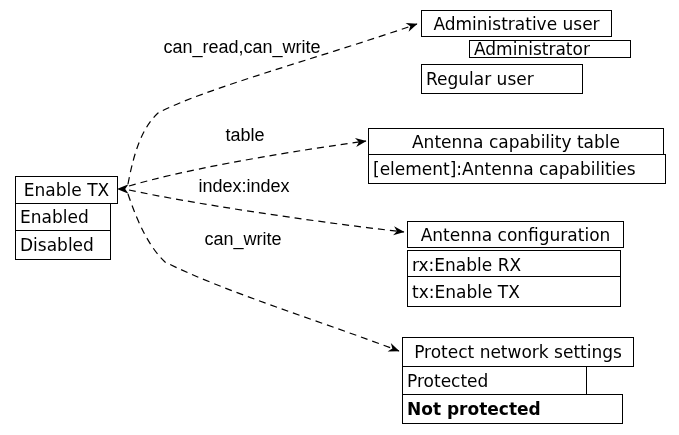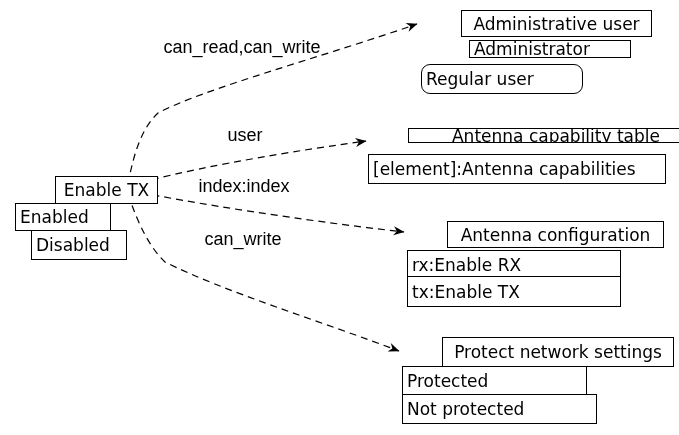--- a/index.html
+++ b/index.html
@@ -27,21 +27,21 @@
     box-sizing: border-box;
     border: 1px solid #000000;
     background: #ffffff;
     display: flex;
     align-items: center;
     font-size: 17px;
     color: #000000;
     white-space: nowrap;
     overflow: hidden;
   }
-  .cell.title { justify-content: center; padding: 0 17px; margin-left: 40px; }
+  .cell.title { justify-content: center; padding: 0 17px; }
   .cell.row   { justify-content: flex-start; padding: 0 4px; }
   .edge-label {
     position: absolute;
     transform: translate(-50%, -50%);
     font-family: Liberation Sans, sans-serif;
     font-size: 18px;
     color: #000000;
     white-space: nowrap;
   }
 </style>
@@ -59,46 +59,46 @@
 
     <path class="edge-path" d="M128,184 C134,152 142,128 158,113 C200,90 325,56 417,24" marker-end="url(#ah)"></path>
     <path class="edge-path" d="M129,186 C180,171 265,155 366,141" marker-end="url(#ah)"></path>
     <path class="edge-path" d="M129,190 C190,203 300,220 404,232" marker-end="url(#ah)"></path>
     <path class="edge-path" d="M128,194 C138,224 150,248 165,262 C225,292 320,321 399,351" marker-end="url(#ah)"></path>
 
     <path d="M117,189 L128.5,184.2 L125.2,189 L128.5,193.8 Z" fill="#000000"></path>
   </svg>
 
   <div class="edge-label" style="left:242px; top:47px;">can_read,can_write</div>
-  <div class="edge-label" style="left:245px; top:135px;">user</div>
+  <div class="edge-label" style="left:245px; top:135px;">table</div>
   <div class="edge-label" style="left:244px; top:186px;">index:index</div>
   <div class="edge-label" style="left:243px; top:239px;">can_write</div>
 
   <div>
     <div class="cell title" style="left:15px; top:176px; width:103px; height:28px;">Enable TX</div>
     <div class="cell row" style="left:15px; top:203px; width:96px; height:28px;">Enabled</div>
-    <div class="cell row" style="left:15px; top:230px; width:96px; height:30px;margin-left:16px;">Disabled</div>
+    <div class="cell row" style="left:15px; top:230px; width:96px; height:30px;">Disabled</div>
   </div>
 
   <div>
     <div class="cell title" style="left:421px; top:10px; width:191px; height:27px;">Administrative user</div>
     <div class="cell row" style="left:421px; top:40px; width:162px; height:18px;margin-left:48px;">Administrator</div>
-    <div class="cell row" style="left:421px; top:64px; width:162px; height:30px;border-radius:9px;">Regular user</div>
+    <div class="cell row" style="left:421px; top:64px; width:162px; height:30px;">Regular user</div>
   </div>
 
   <div>
-    <div class="cell title" style="left:368px; top:128px; width:296px; height:15px;">Antenna capability table</div>
+    <div class="cell title" style="left:368px; top:128px; width:296px; height:27px;">Antenna capability table</div>
     <div class="cell row" style="left:368px; top:154px; width:298px; height:30px;">[element]:Antenna capabilities</div>
   </div>
 
   <div>
     <div class="cell title" style="left:407px; top:221px; width:217px; height:27px;">Antenna configuration</div>
     <div class="cell row" style="left:407px; top:250px; width:214px; height:30px;text-align:right;">rx:Enable RX</div>
     <div class="cell row" style="left:407px; top:276px; width:214px; height:31px;">tx:Enable TX</div>
   </div>
 
   <div>
     <div class="cell title" style="left:402px; top:337px; width:232px; height:30px;">Protect network settings</div>
     <div class="cell row" style="left:402px; top:366px; width:185px; height:29px;">Protected</div>
-    <div class="cell row" style="left:402px; top:394px; width:195px; height:30px;">Not protected</div>
+    <div class="cell row" style="left:402px; top:394px; width:221px; height:30px;font-weight:bold;">Not protected</div>
   </div>
 
 </div>
 
 </body></html>

